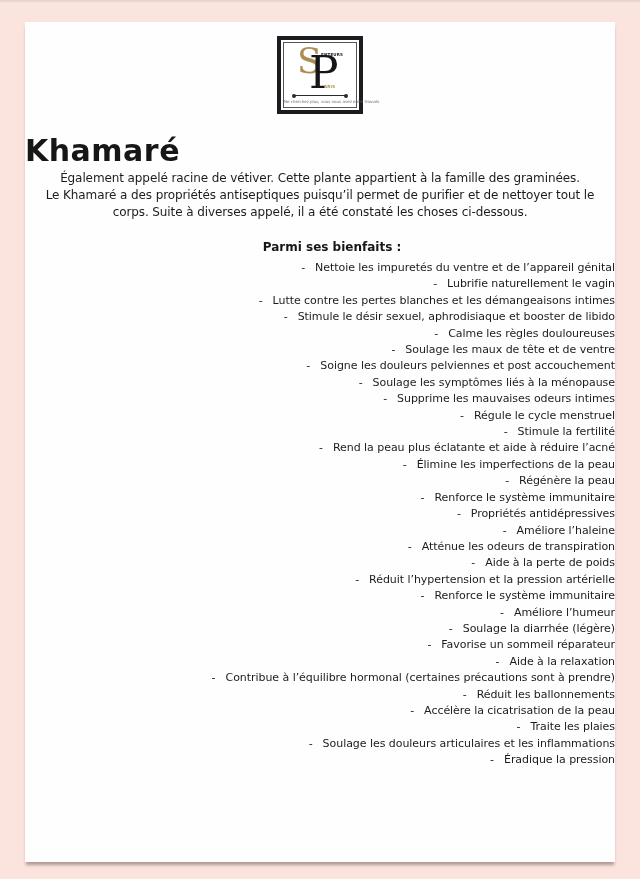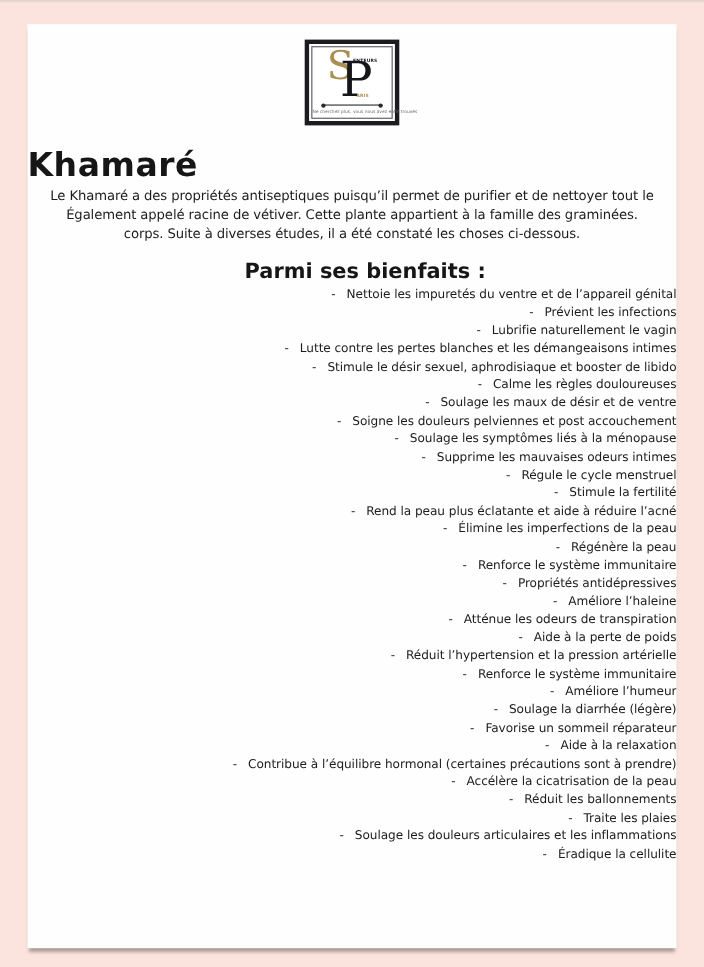--- a/index.html
+++ b/index.html
@@ -61,21 +61,21 @@
   }
   
   .title{
     margin:20px 0 0;text-align:left;
     font-size:30px;line-height:34px;font-weight:bold;letter-spacing:.5px;color:#161616;
   }
   .intro{margin:2px 0 0;text-align:center;font-size:12px;line-height:17px;letter-spacing:-.1px;}
   .intro-line{display:block;white-space:nowrap;}
   .benefits-heading{
     margin:18px 0 0;text-align:center;
-    font-size:19px;line-height:17px;font-weight:bold;color:#161616;padding-left:24px;
+    font-size:12px;line-height:17px;font-weight:bold;color:#161616;padding-left:24px;
   }
   .benefits{margin-top:4px;}
   .benefit{
     text-align:right;font-size:11px;line-height:16.4px;
     white-space:nowrap;letter-spacing:-.05px;
   }
   .dash{display:inline-block;margin-right:10px;}
 </style>
 </head>
 <body style="background: rgb(252, 228, 222);">
@@ -90,56 +90,55 @@
         <span class="logo-p">P</span>
         <span class="logo-word-bottom">ARIS</span>
         <div class="logo-rule"></div>
         <div class="logo-tagline">Ne cherchez plus, vous nous avez enfin trouvés</div>
       </div>
     </div>
 
     <h1 class="title">Khamaré</h1>
 
     <p class="intro">
+      <span class="intro-line">Également appelé racine de vétiver. Cette plante appartient à la famille des graminées.</span>
       <span class="intro-line">Le Khamaré a des propriétés antiseptiques puisqu’il permet de purifier et de nettoyer tout le</span>
-      <span class="intro-line">Également appelé racine de vétiver. Cette plante appartient à la famille des graminées.</span>
-      <span class="intro-line">corps. Suite à diverses études, il a été constaté les choses ci-dessous.</span>
+      <span class="intro-line">corps. Suite à diverses appelé, il a été constaté les choses ci-dessous.</span>
     </p>
 
     <h2 class="benefits-heading">Parmi ses bienfaits :</h2>
 
     <div class="benefits" id="benefits-list">
         <div class="benefit"><span class="dash">-</span><span>Nettoie les impuretés du ventre et de l’appareil génital</span></div>
-        <div class="benefit"><span class="dash">-</span><span>Prévient les infections</span></div>
         <div class="benefit"><span class="dash">-</span><span>Lubrifie naturellement le vagin</span></div>
         <div class="benefit"><span class="dash">-</span><span>Lutte contre les pertes blanches et les démangeaisons intimes</span></div>
         <div class="benefit"><span class="dash">-</span><span>Stimule le désir sexuel, aphrodisiaque et booster de libido</span></div>
         <div class="benefit"><span class="dash">-</span><span>Calme les règles douloureuses</span></div>
-        <div class="benefit"><span class="dash">-</span><span>Soulage les maux de désir et de ventre</span></div>
+        <div class="benefit"><span class="dash">-</span><span>Soulage les maux de tête et de ventre</span></div>
         <div class="benefit"><span class="dash">-</span><span>Soigne les douleurs pelviennes et post accouchement</span></div>
         <div class="benefit"><span class="dash">-</span><span>Soulage les symptômes liés à la ménopause</span></div>
         <div class="benefit"><span class="dash">-</span><span>Supprime les mauvaises odeurs intimes</span></div>
         <div class="benefit"><span class="dash">-</span><span>Régule le cycle menstruel</span></div>
         <div class="benefit"><span class="dash">-</span><span>Stimule la fertilité</span></div>
         <div class="benefit"><span class="dash">-</span><span>Rend la peau plus éclatante et aide à réduire l’acné</span></div>
         <div class="benefit"><span class="dash">-</span><span>Élimine les imperfections de la peau</span></div>
         <div class="benefit"><span class="dash">-</span><span>Régénère la peau</span></div>
         <div class="benefit"><span class="dash">-</span><span>Renforce le système immunitaire</span></div>
         <div class="benefit"><span class="dash">-</span><span>Propriétés antidépressives</span></div>
         <div class="benefit"><span class="dash">-</span><span>Améliore l’haleine</span></div>
         <div class="benefit"><span class="dash">-</span><span>Atténue les odeurs de transpiration</span></div>
         <div class="benefit"><span class="dash">-</span><span>Aide à la perte de poids</span></div>
         <div class="benefit"><span class="dash">-</span><span>Réduit l’hypertension et la pression artérielle</span></div>
         <div class="benefit"><span class="dash">-</span><span>Renforce le système immunitaire</span></div>
         <div class="benefit"><span class="dash">-</span><span>Améliore l’humeur</span></div>
         <div class="benefit"><span class="dash">-</span><span>Soulage la diarrhée (légère)</span></div>
         <div class="benefit"><span class="dash">-</span><span>Favorise un sommeil réparateur</span></div>
         <div class="benefit"><span class="dash">-</span><span>Aide à la relaxation</span></div>
         <div class="benefit"><span class="dash">-</span><span>Contribue à l’équilibre hormonal (certaines précautions sont à prendre)</span></div>
+        <div class="benefit"><span class="dash">-</span><span>Réduit les ballonnements</span></div>
         <div class="benefit"><span class="dash">-</span><span>Accélère la cicatrisation de la peau</span></div>
-        <div class="benefit"><span class="dash">-</span><span>Réduit les ballonnements</span></div>
         <div class="benefit"><span class="dash">-</span><span>Traite les plaies</span></div>
         <div class="benefit"><span class="dash">-</span><span>Soulage les douleurs articulaires et les inflammations</span></div>
-        <div class="benefit"><span class="dash">-</span><span>Éradique la cellulite</span></div>
+        <div class="benefit"><span class="dash">-</span><span>Éradique la pression</span></div>
       </div>
 
   </div>
 </div>
 
 </body></html>

